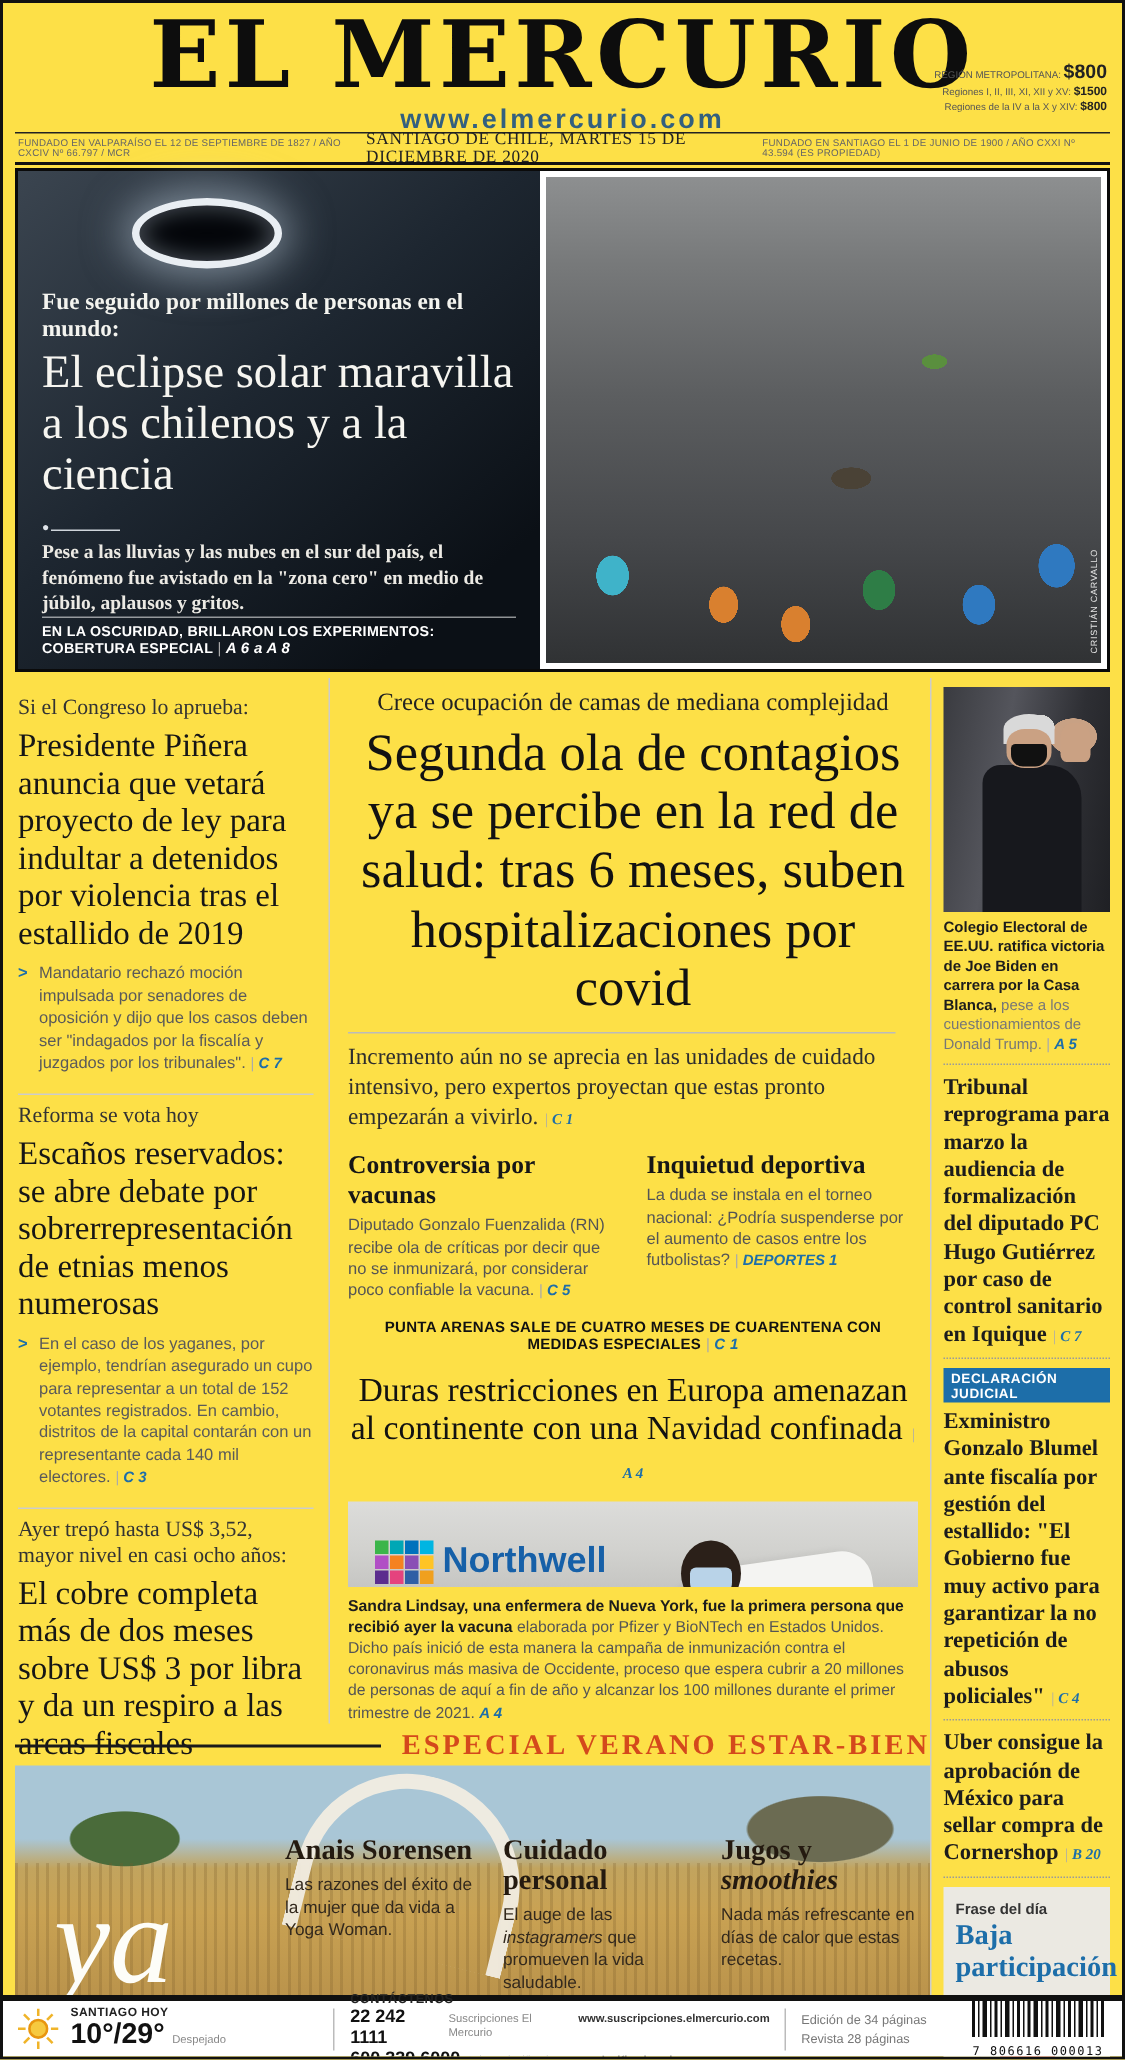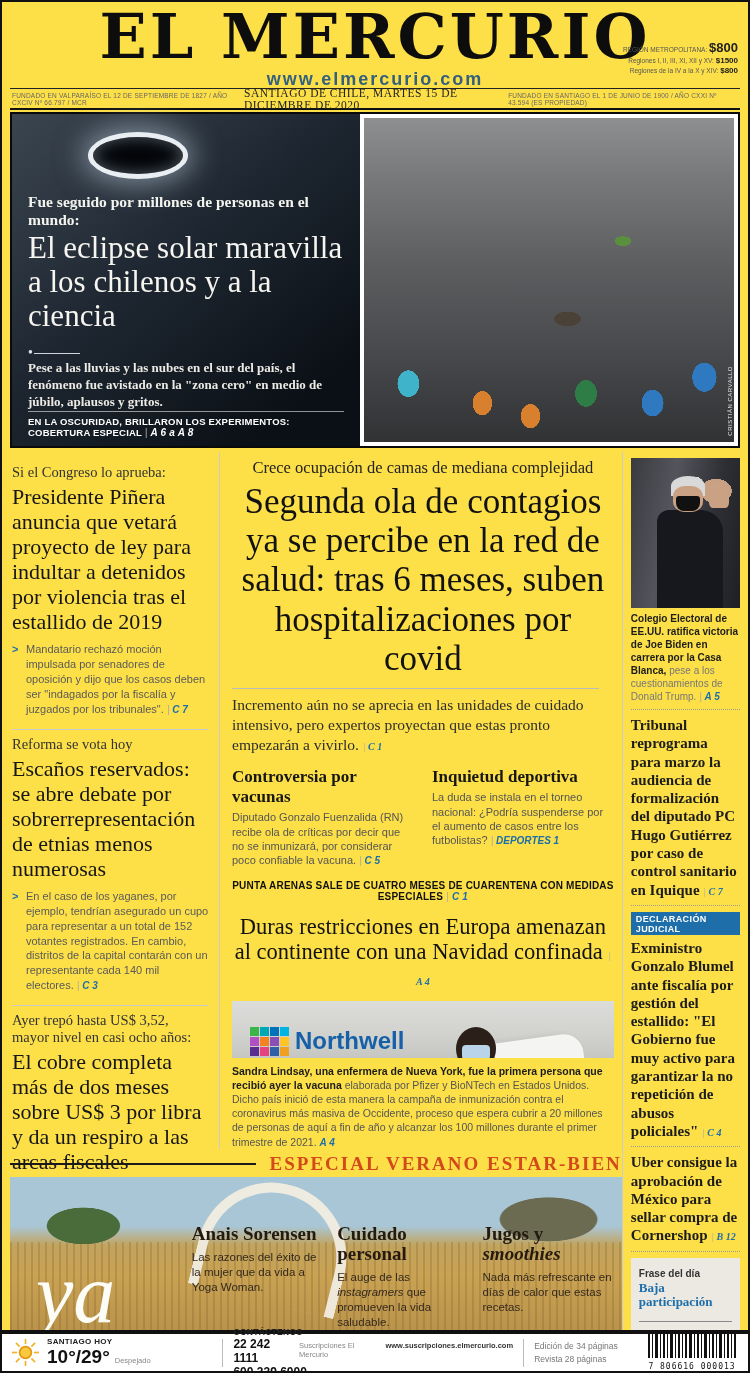--- a/index.html
+++ b/index.html
@@ -105,21 +105,21 @@
   .r-photo .hair { position:absolute; left:40px; top:18px; width:34px; height:20px; background:#d9d9d9; border-radius:50% 50% 0 0; }
   .r-photo .face { position:absolute; left:42px; top:28px; width:30px; height:26px; background:#caa183; border-radius:40%; }
   .r-photo .mask { position:absolute; left:45px; top:38px; width:24px; height:15px; background:#111; border-radius:3px 3px 8px 8px; }
   .r-photo .hand { position:absolute; left:78px; top:24px; width:20px; height:26px; background:#caa183; border-radius:40% 40% 20% 20%; }
   .r-cap { font-size:10px; line-height:1.3; color:#777; margin-top:4px; }
   .r-cap .cap-b { font-weight:bold; color:#1c1c1c; }
   .r-head { font-family:"Liberation Serif", serif; font-weight:bold; font-size:15px; line-height:1.22; color:#1c1c1c; }
   .r-label { display:inline-block; background:var(--judicial_bg,#1d6ea9); color:#fff; font-weight:bold; font-size:9px; letter-spacing:.4px; padding:2px 5px 1px; margin-bottom:4px; }
   .quote-box { flex:1; background:#ebe9e2; margin-top:6px; padding:10px 8px; display:flex; flex-direction:column; }
   .q-label { font-weight:bold; font-size:10px; color:#333; }
-  .q-title { font-family:"Liberation Serif", serif; font-weight:bold; font-size:13px; color:var(--accent_blue,#1d6ea9); line-height:1.1; border-bottom:1px solid #888; padding-bottom:12px; margin:2px 0 8px; }
+  .q-title { font-family:"Liberation Serif", serif; font-weight:bold; font-size:19px; color:var(--accent_blue,#1d6ea9); line-height:1.1; border-bottom:1px solid #888; padding-bottom:12px; margin:2px 0 8px; }
   .q-photo { width:64px; height:86px; margin:0 auto; background:
       radial-gradient(30px 34px at 50% 30%, #b5492c 60%, transparent 61%),
       radial-gradient(18px 22px at 50% 38%, #c99b84 60%, transparent 61%),
       linear-gradient(180deg,#b3aca0 0%, #a09a8e 60%, #e8e8e8 85%, #fff 100%); border:1px solid #999; }
 
   
   .ya-header { display:flex; align-items:center; margin-top:4px; height:22px; }
   .ya-header::before { content:""; flex:1; border-top:2px solid #1a1a1a; margin-right:14px; }
   .ya-header-text { font-family:"Liberation Serif", serif; font-weight:bold; font-size:19px; letter-spacing:2px; color:var(--especial_orange,#d4491c); }
   .ya-strip { position:relative; height:166px; margin-top:2px; overflow:hidden;
@@ -340,21 +340,21 @@
       <div class="r-item">
         <span class="r-label">DECLARACIÓN JUDICIAL</span>
         <div class="r-head">
           <span>Exministro Gonzalo Blumel ante fiscalía por gestión del estallido: "El Gobierno fue muy activo para garantizar la no repetición de abusos policiales"</span>
           <span class="pageref pagesep">C 4</span>
         </div>
       </div>
       <div class="r-item">
         <div class="r-head">
           <span>Uber consigue la aprobación de México para sellar compra de Cornershop</span>
-          <span class="pageref pagesep">B 12</span>
+          <span class="pageref pagesep">B 20</span>
         </div>
       </div>
       <div class="quote-box">
         <div class="q-label">Frase del día</div>
         <div class="q-title">Baja participación</div>
         <div class="q-photo"></div>
 
       </div>
     </div>
   </div>

